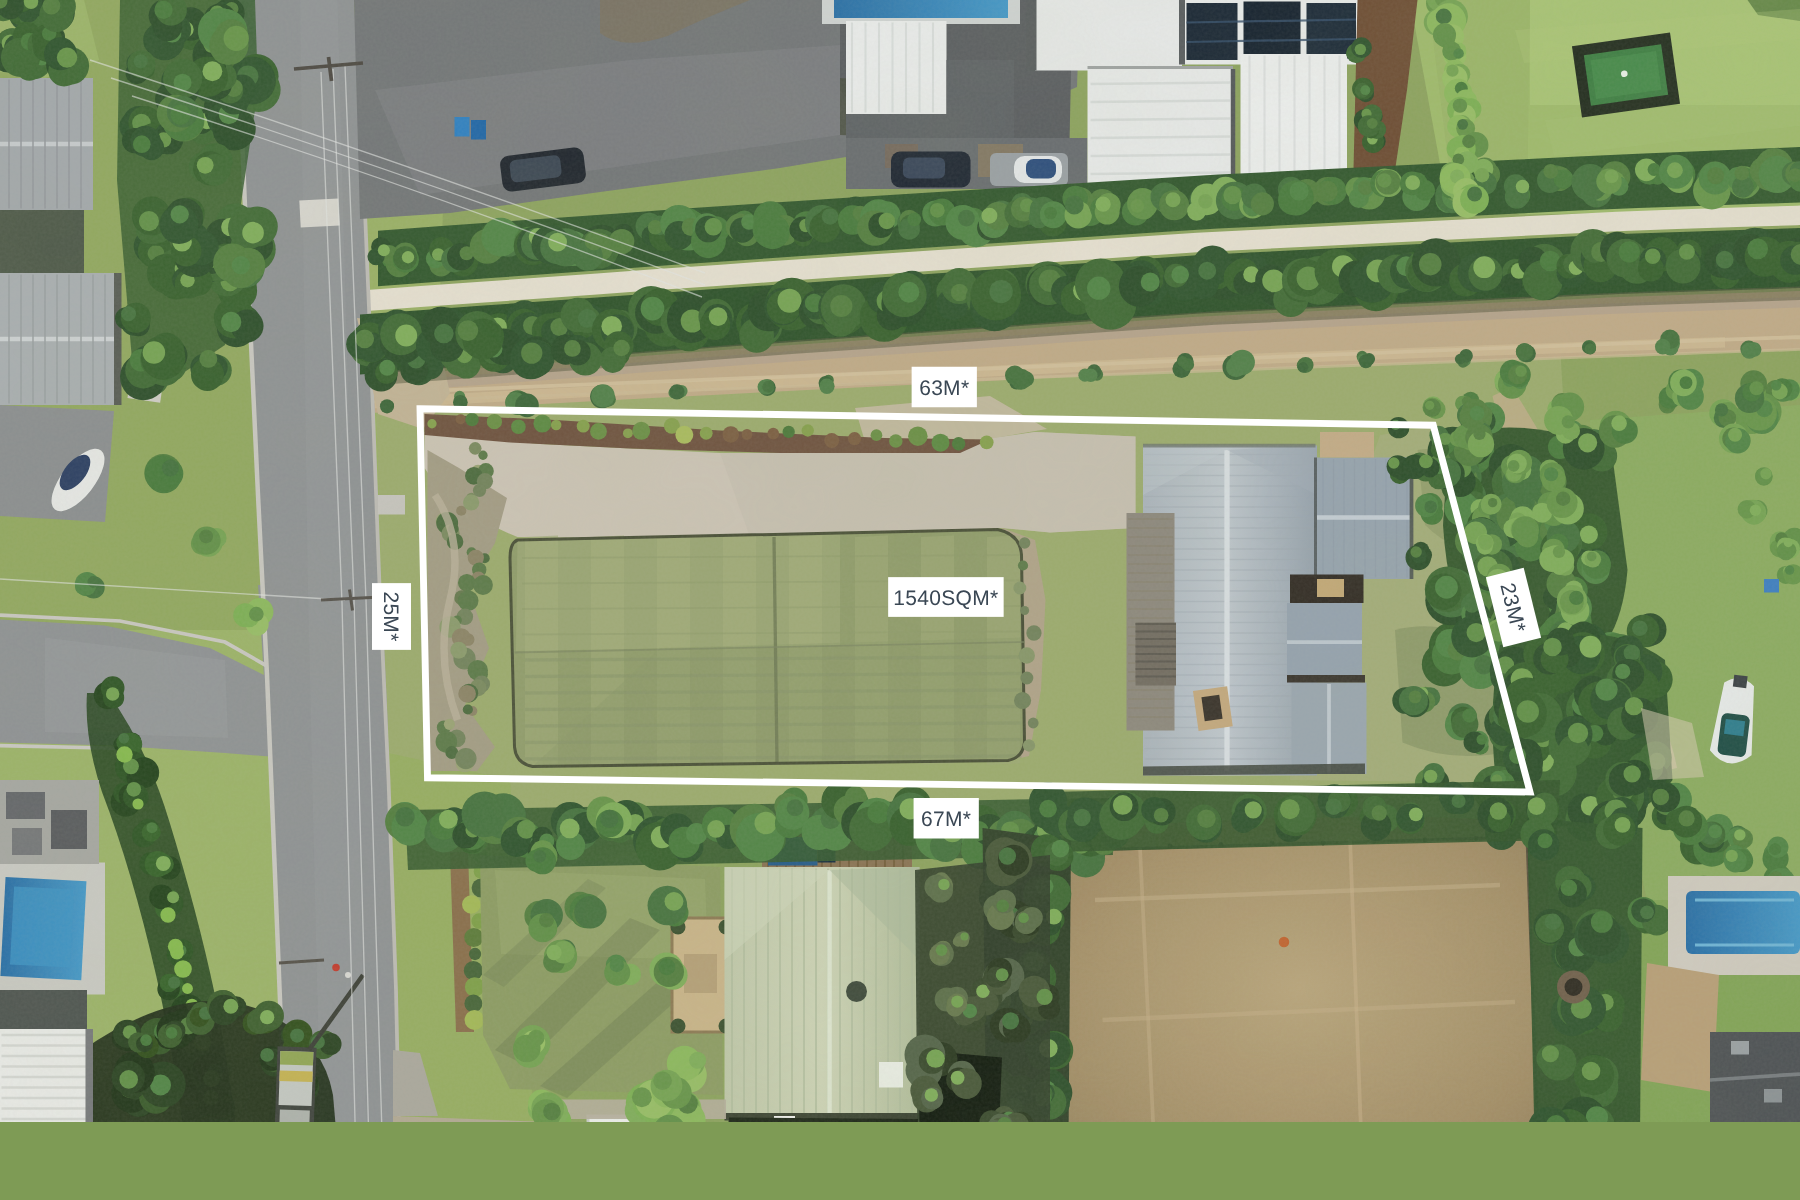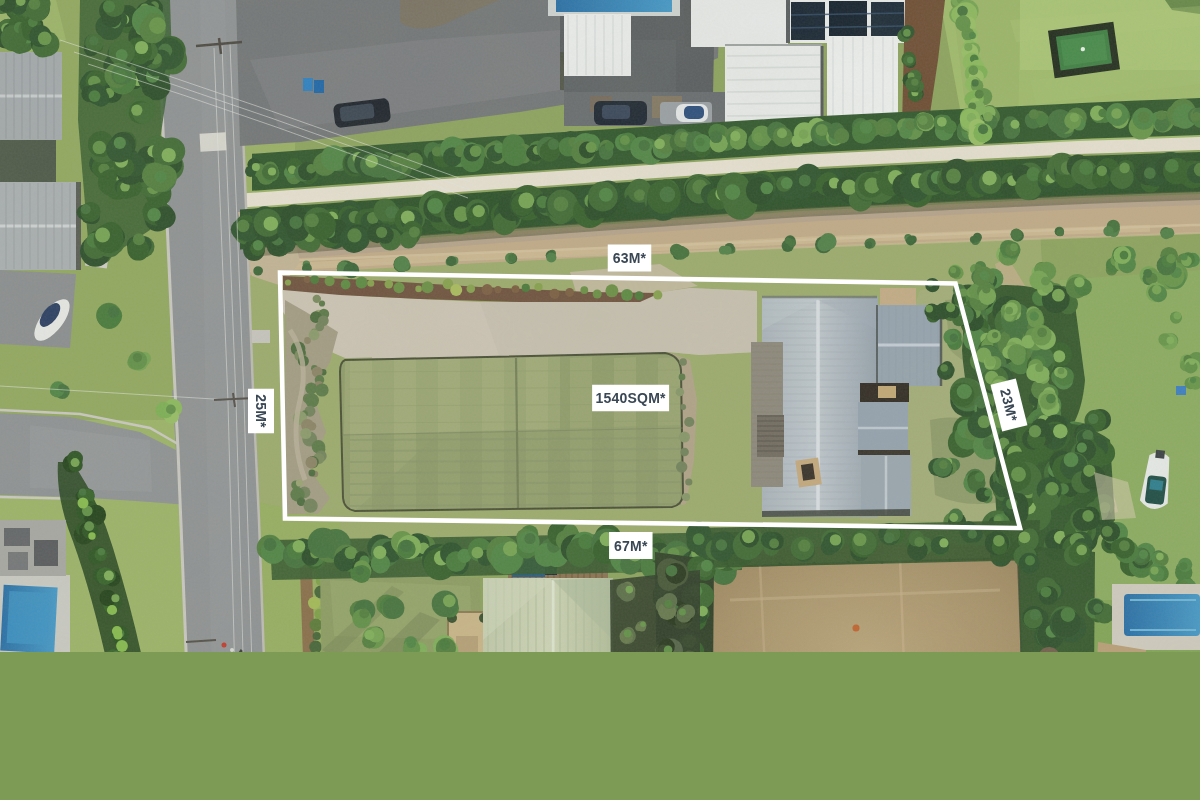--- a/index.html
+++ b/index.html
@@ -1,15 +1,15 @@
 <!DOCTYPE html>
 <html><head><meta charset="utf-8">
 <style>
 html,body{margin:0;padding:0;background:#7e9b55;}
-#scene{width:1200px;height:652px;overflow:hidden;position:relative;font-family:"Liberation Sans",sans-serif;font-weight:bold;}
+#scene{width:1200px;height:748px;overflow:hidden;position:relative;font-family:"Liberation Sans",sans-serif;}
 </style></head><body>
 <div id="scene">
 <svg width="1200" height="800" viewBox="0 0 1200 800" xmlns="http://www.w3.org/2000/svg">
 <defs>
 <linearGradient id="lawnG" x1="0" y1="0" x2="1" y2="1">
  <stop offset="0" stop-color="#a9bd79"></stop>
           <stop offset="0.5" stop-color="#9cab72"></stop>
           <stop offset="1" stop-color="#93a26b"></stop>
 </linearGradient>
 <radialGradient id="fieldG" cx="0.5" cy="0.45" r="0.75">

